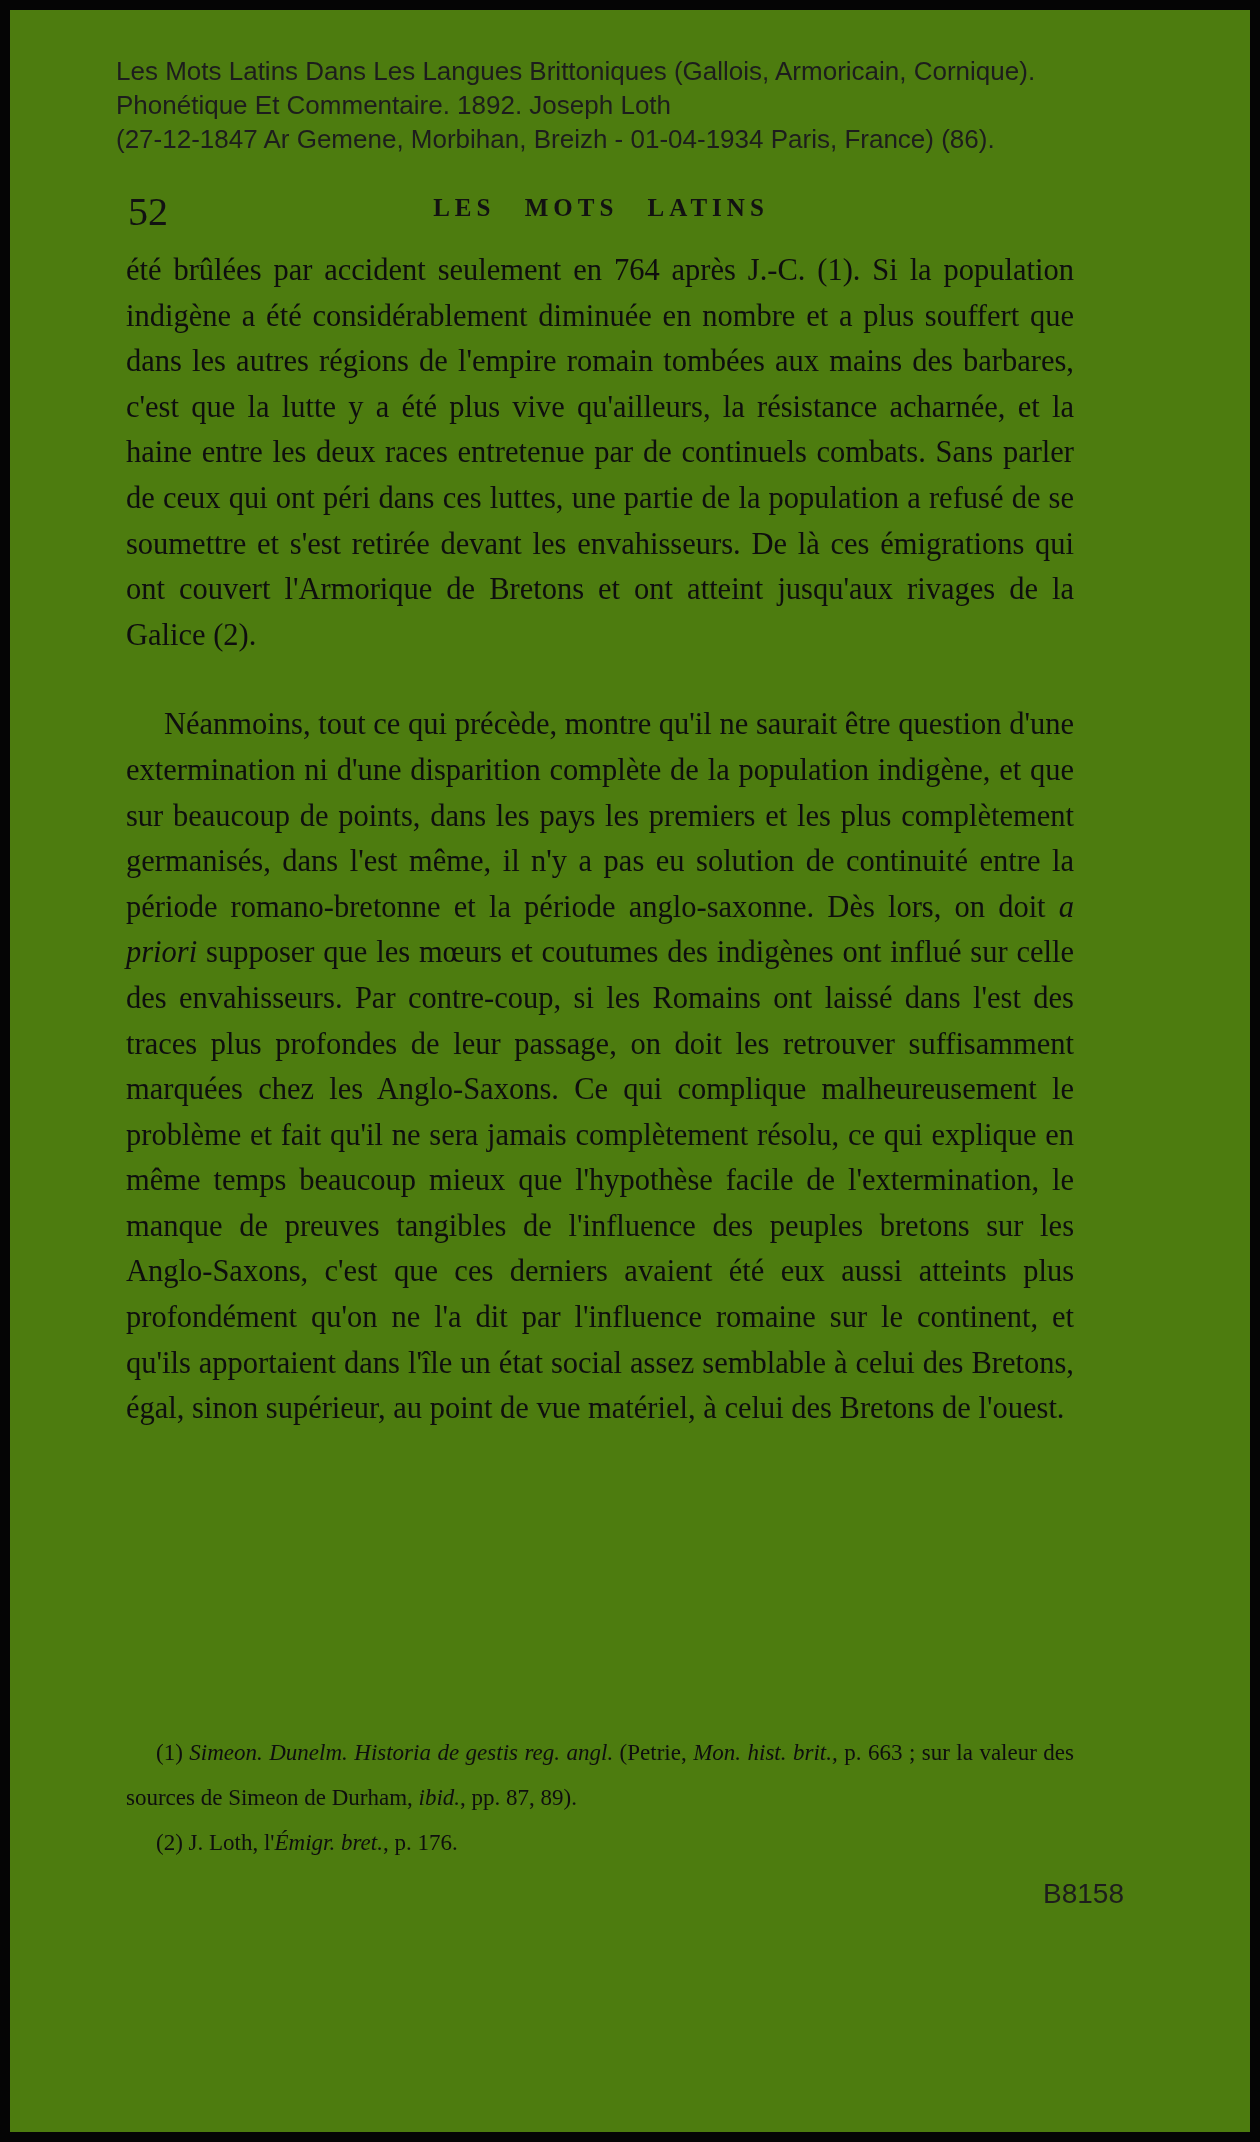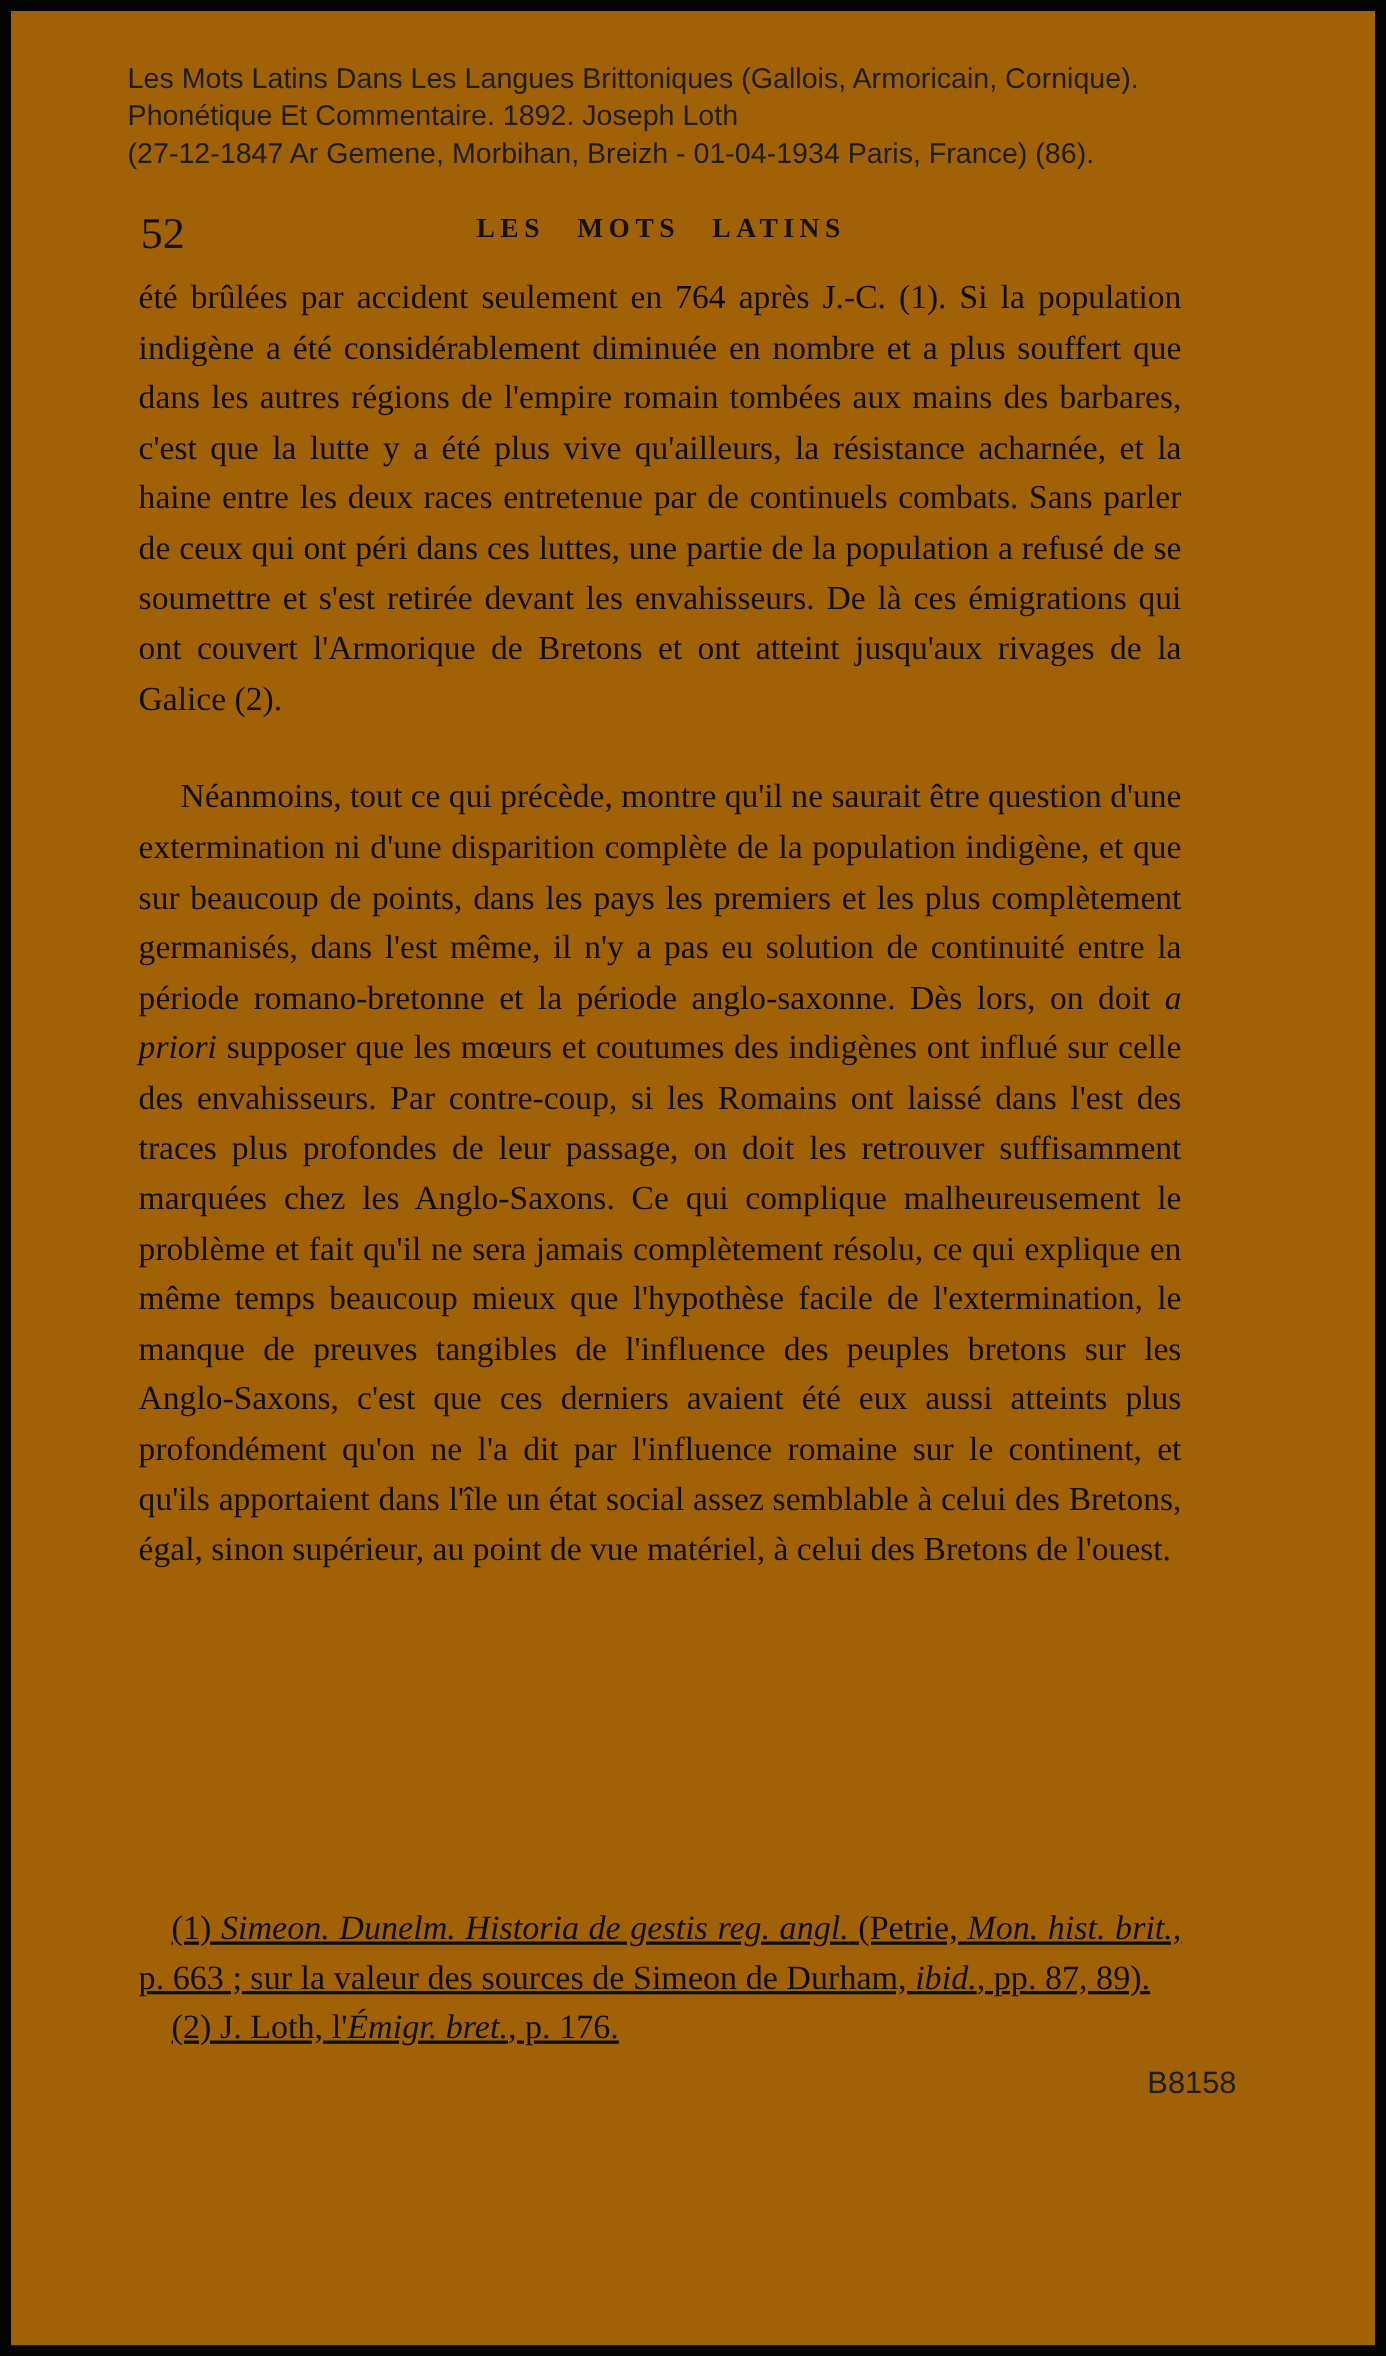--- a/index.html
+++ b/index.html
@@ -3,21 +3,21 @@
 <meta charset="utf-8">
 <style>
   * { box-sizing: border-box; }
   html, body { margin: 0; padding: 0; background: #9a9a9a; }
 
   .page {
     position: relative;
     width: 1260px;
     height: 2142px;
     margin: 0 auto;
-    background: #a16207;
+    background: #4d7c0f;
     border: 10px solid #050505;
     overflow: hidden;
     font-family: "Liberation Serif", serif;
     color: #121212;
   }
 
   .annotation {
     position: absolute;
     left: 106px;
     top: 44px;
@@ -66,25 +66,24 @@
   }
   .body-text p { margin: 0; }
   .body-text p.indent { text-indent: 38px; margin-top: 44px; }
   .body-text sup, .footnotes sup { font-size: 0.62em; line-height: 0; }
 
   .footnotes {
     position: absolute;
     left: 116px;
     top: 1720px;
     width: 948px;
-    font-size: 31px;
+    font-size: 23px;
     line-height: 45px;
     text-align: justify;
     color: #0e0e0e;
-    text-decoration: underline;
   }
   .footnotes p { margin: 0; text-indent: 30px; }
 
   .catalog {
     position: absolute;
     right: 126px;
     top: 1868px;
     font-family: "Liberation Sans", sans-serif;
     font-size: 28px;
     color: #1d1d1d;

